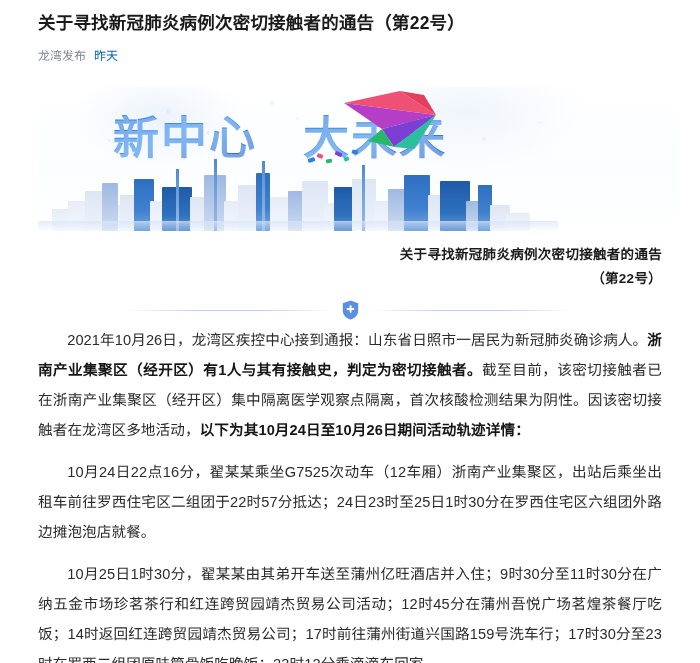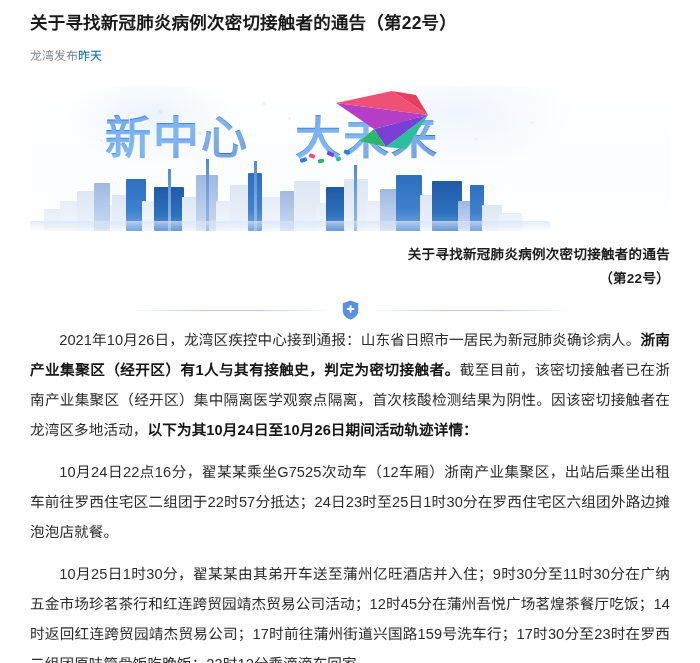--- a/index.html
+++ b/index.html
@@ -14,40 +14,41 @@
     font-family: "Liberation Sans", "DejaVu Sans", sans-serif;
     color: #222222;
     -webkit-font-smoothing: antialiased;
   }
 
   .page {
     position: relative;
     width: 700px;
     height: 663px;
     box-sizing: border-box;
-    padding: 0 30px;
+    padding: 0 38px;
   }
 
   
   .article-title {
     margin: 0;
     padding-top: 11px;
     font-size: 17.5px;
     font-weight: bold;
     line-height: 1.45;
     letter-spacing: 0.2px;
     color: #1a1a1a;
   }
   .byline {
     margin-top: 13px;
     font-size: 12px;
     line-height: 1.3;
     color: #8a8f99;
     display: flex;
     align-items: baseline;
+    gap: 8px;
   }
   .byline .source { color: #80858f; }
   .byline .time { color: #0369a1; }
 
   
   .banner {
     position: relative;
     margin-top: 22px;
     height: 150px;
     width: 640px;

